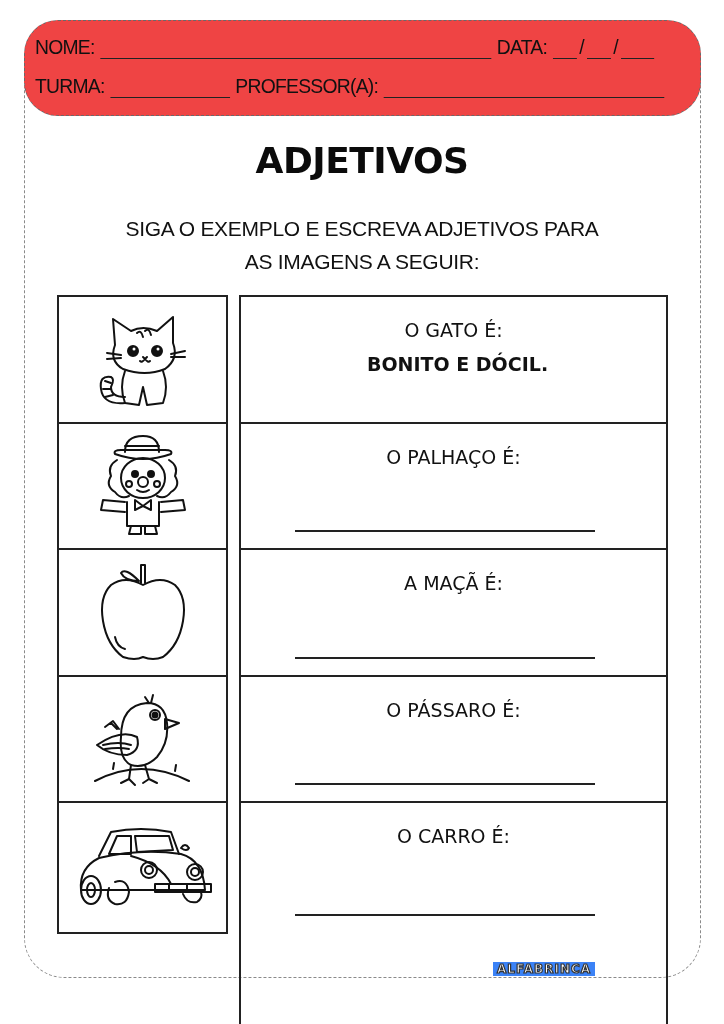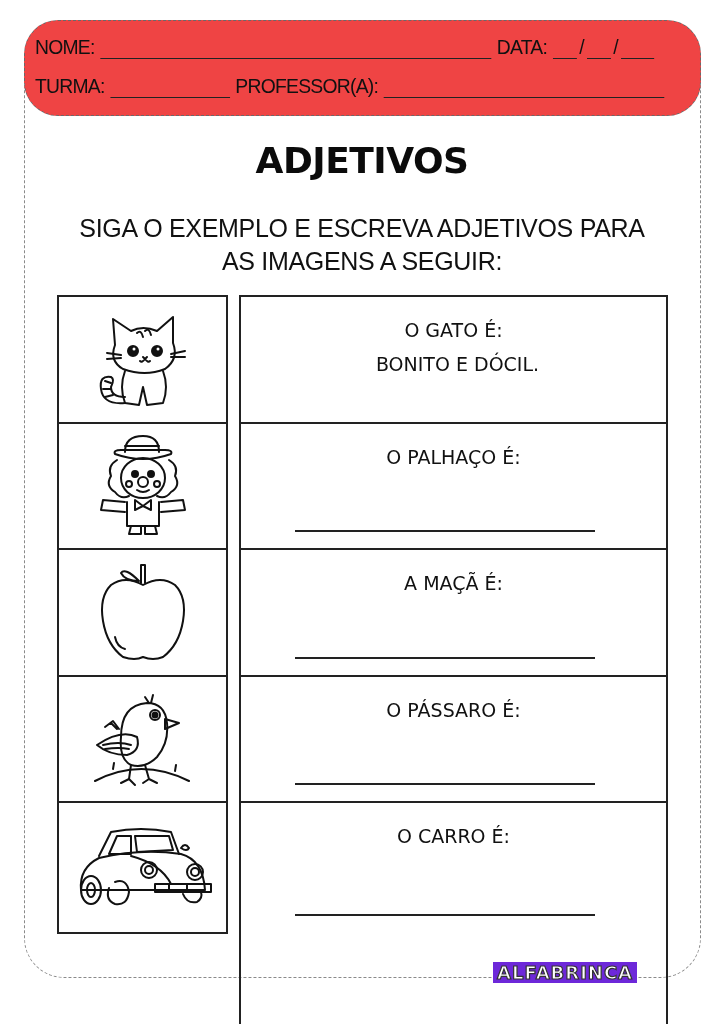--- a/index.html
+++ b/index.html
@@ -24,21 +24,21 @@
   .hline { display: inline-block; border-bottom: 1.6px solid #222; height: 20px; margin: 0 6px; }
   .slash { margin: 0 2px; }
 
   .title {
     position: absolute; left: 0; right: 0; top: 140px; text-align: center;
     font-family: "DejaVu Sans", sans-serif; font-weight: bold; font-size: 36px; letter-spacing: -0.5px;
     color: #0b0b0b;
   }
   .instructions {
     position: absolute; left: 0; right: 0; top: 212px; text-align: center;
-    font-family: "Liberation Sans", sans-serif; font-size: 25px; line-height: 33px;
+    font-family: "Liberation Sans", sans-serif; font-size: 21px; line-height: 33px;
     letter-spacing: -0.3px; color: #111;
   }
 
   .grid-left {
     position: absolute; left: 57px; top: 295px; width: 171px; height: 639px;
     border: 2px solid #222;
   }
   .grid-right {
     position: absolute; left: 239px; top: 295px; width: 429px; height: 780px;
     border: 2px solid #222;
@@ -50,29 +50,29 @@
   .pic-cell { display: flex; align-items: center; justify-content: center; }
   .pic-cell svg { display: block; }
 
   .q-cell { text-align: center; }
   .q-label {
     position: absolute; left: 0; right: 0; top: 22px;
     font-family: "DejaVu Sans", sans-serif; font-size: 19px; color: #111;
   }
   .q-answer {
     position: absolute; left: 0; right: 0; top: 56px;
-    font-family: "DejaVu Sans", sans-serif; font-size: 19px; font-weight: normal; color: #111; padding-left: 8px;
+    font-family: "DejaVu Sans", sans-serif; font-size: 19px; font-weight: bold; color: #111; padding-left: 8px;
   }
   .answer-line {
     position: absolute; left: 54px; width: 300px; bottom: 16px; border-bottom: 2px solid #222;
   }
 
   .brand {
-    position: absolute; left: 493px; top: 962px; padding: 0 4px; background: #6d28d9;
-    font-family: "DejaVu Sans", sans-serif; font-weight: bold; font-size: 18px; letter-spacing: 1px;
+    position: absolute; left: 493px; top: 962px; padding: 0 4px; background: #3b82f6;
+    font-family: "DejaVu Sans", sans-serif; font-weight: bold; font-size: 12px; letter-spacing: 1px;
     color: #fff; text-align: center; -webkit-text-stroke: 1.2px #333;
   }
 </style>
 </head>
 <body>
 
 <div class="outer-frame"></div>
 
 <div class="header-box">
   <div class="header-row r1">

